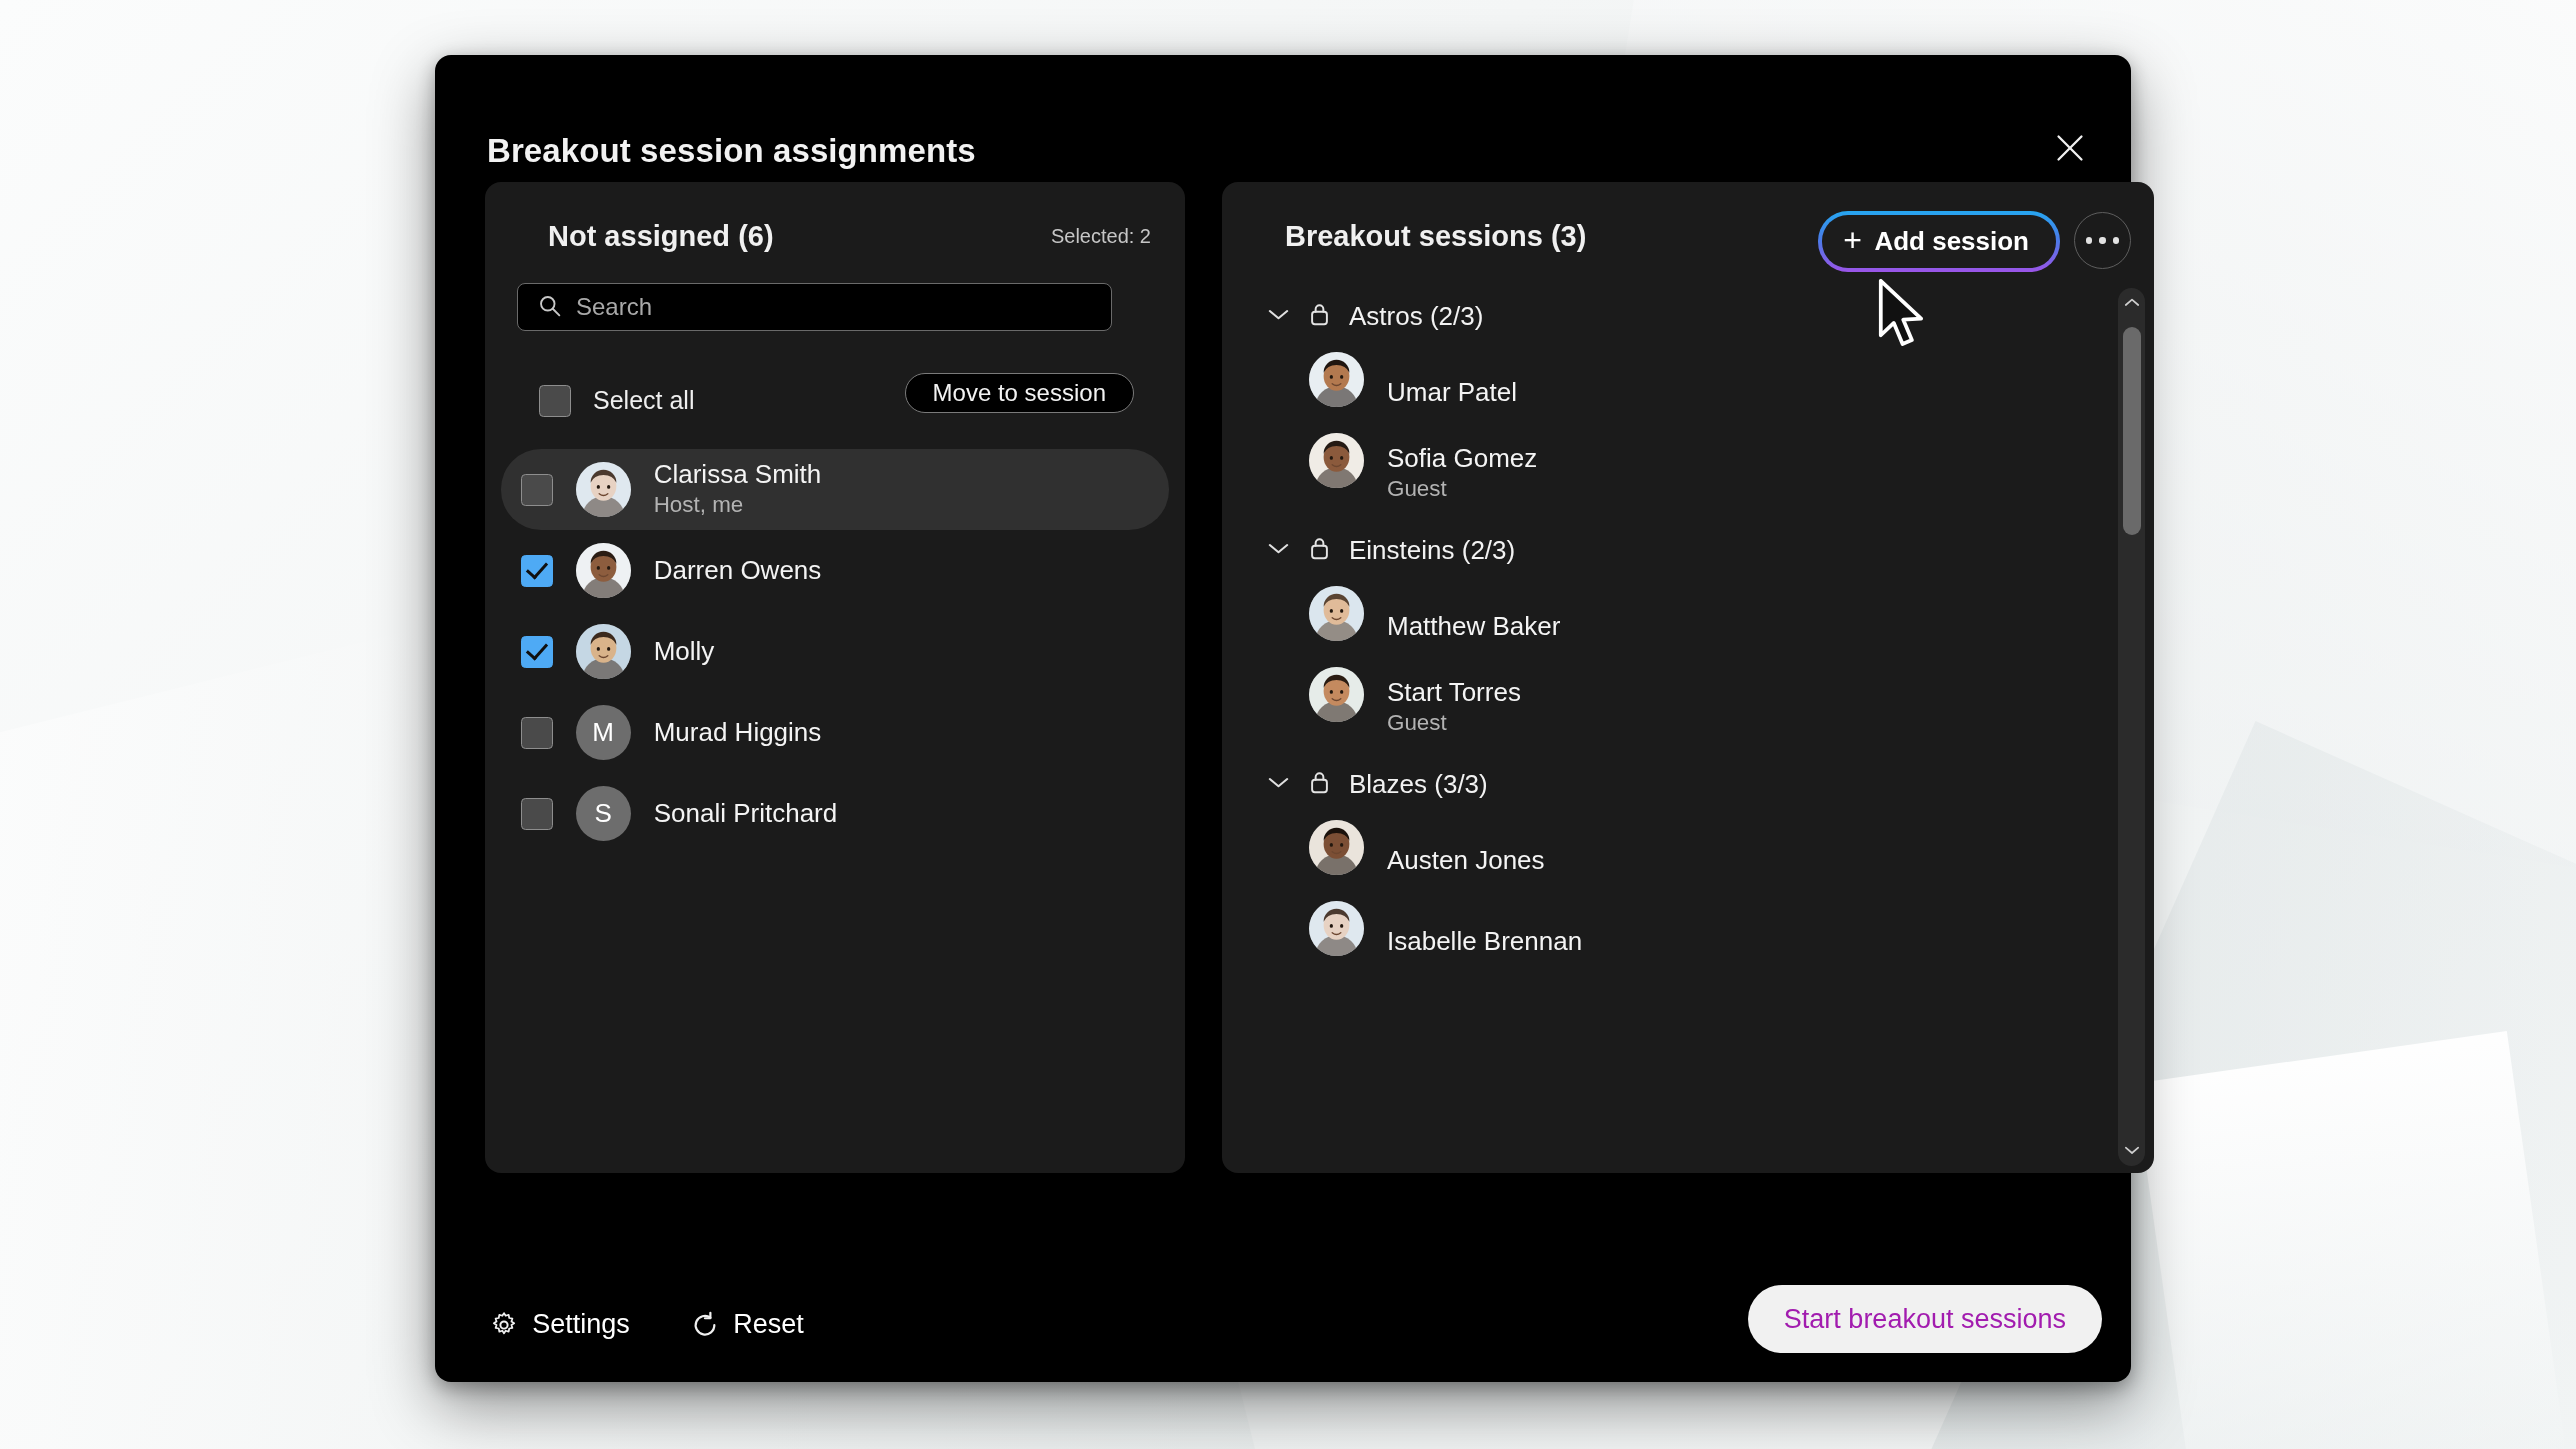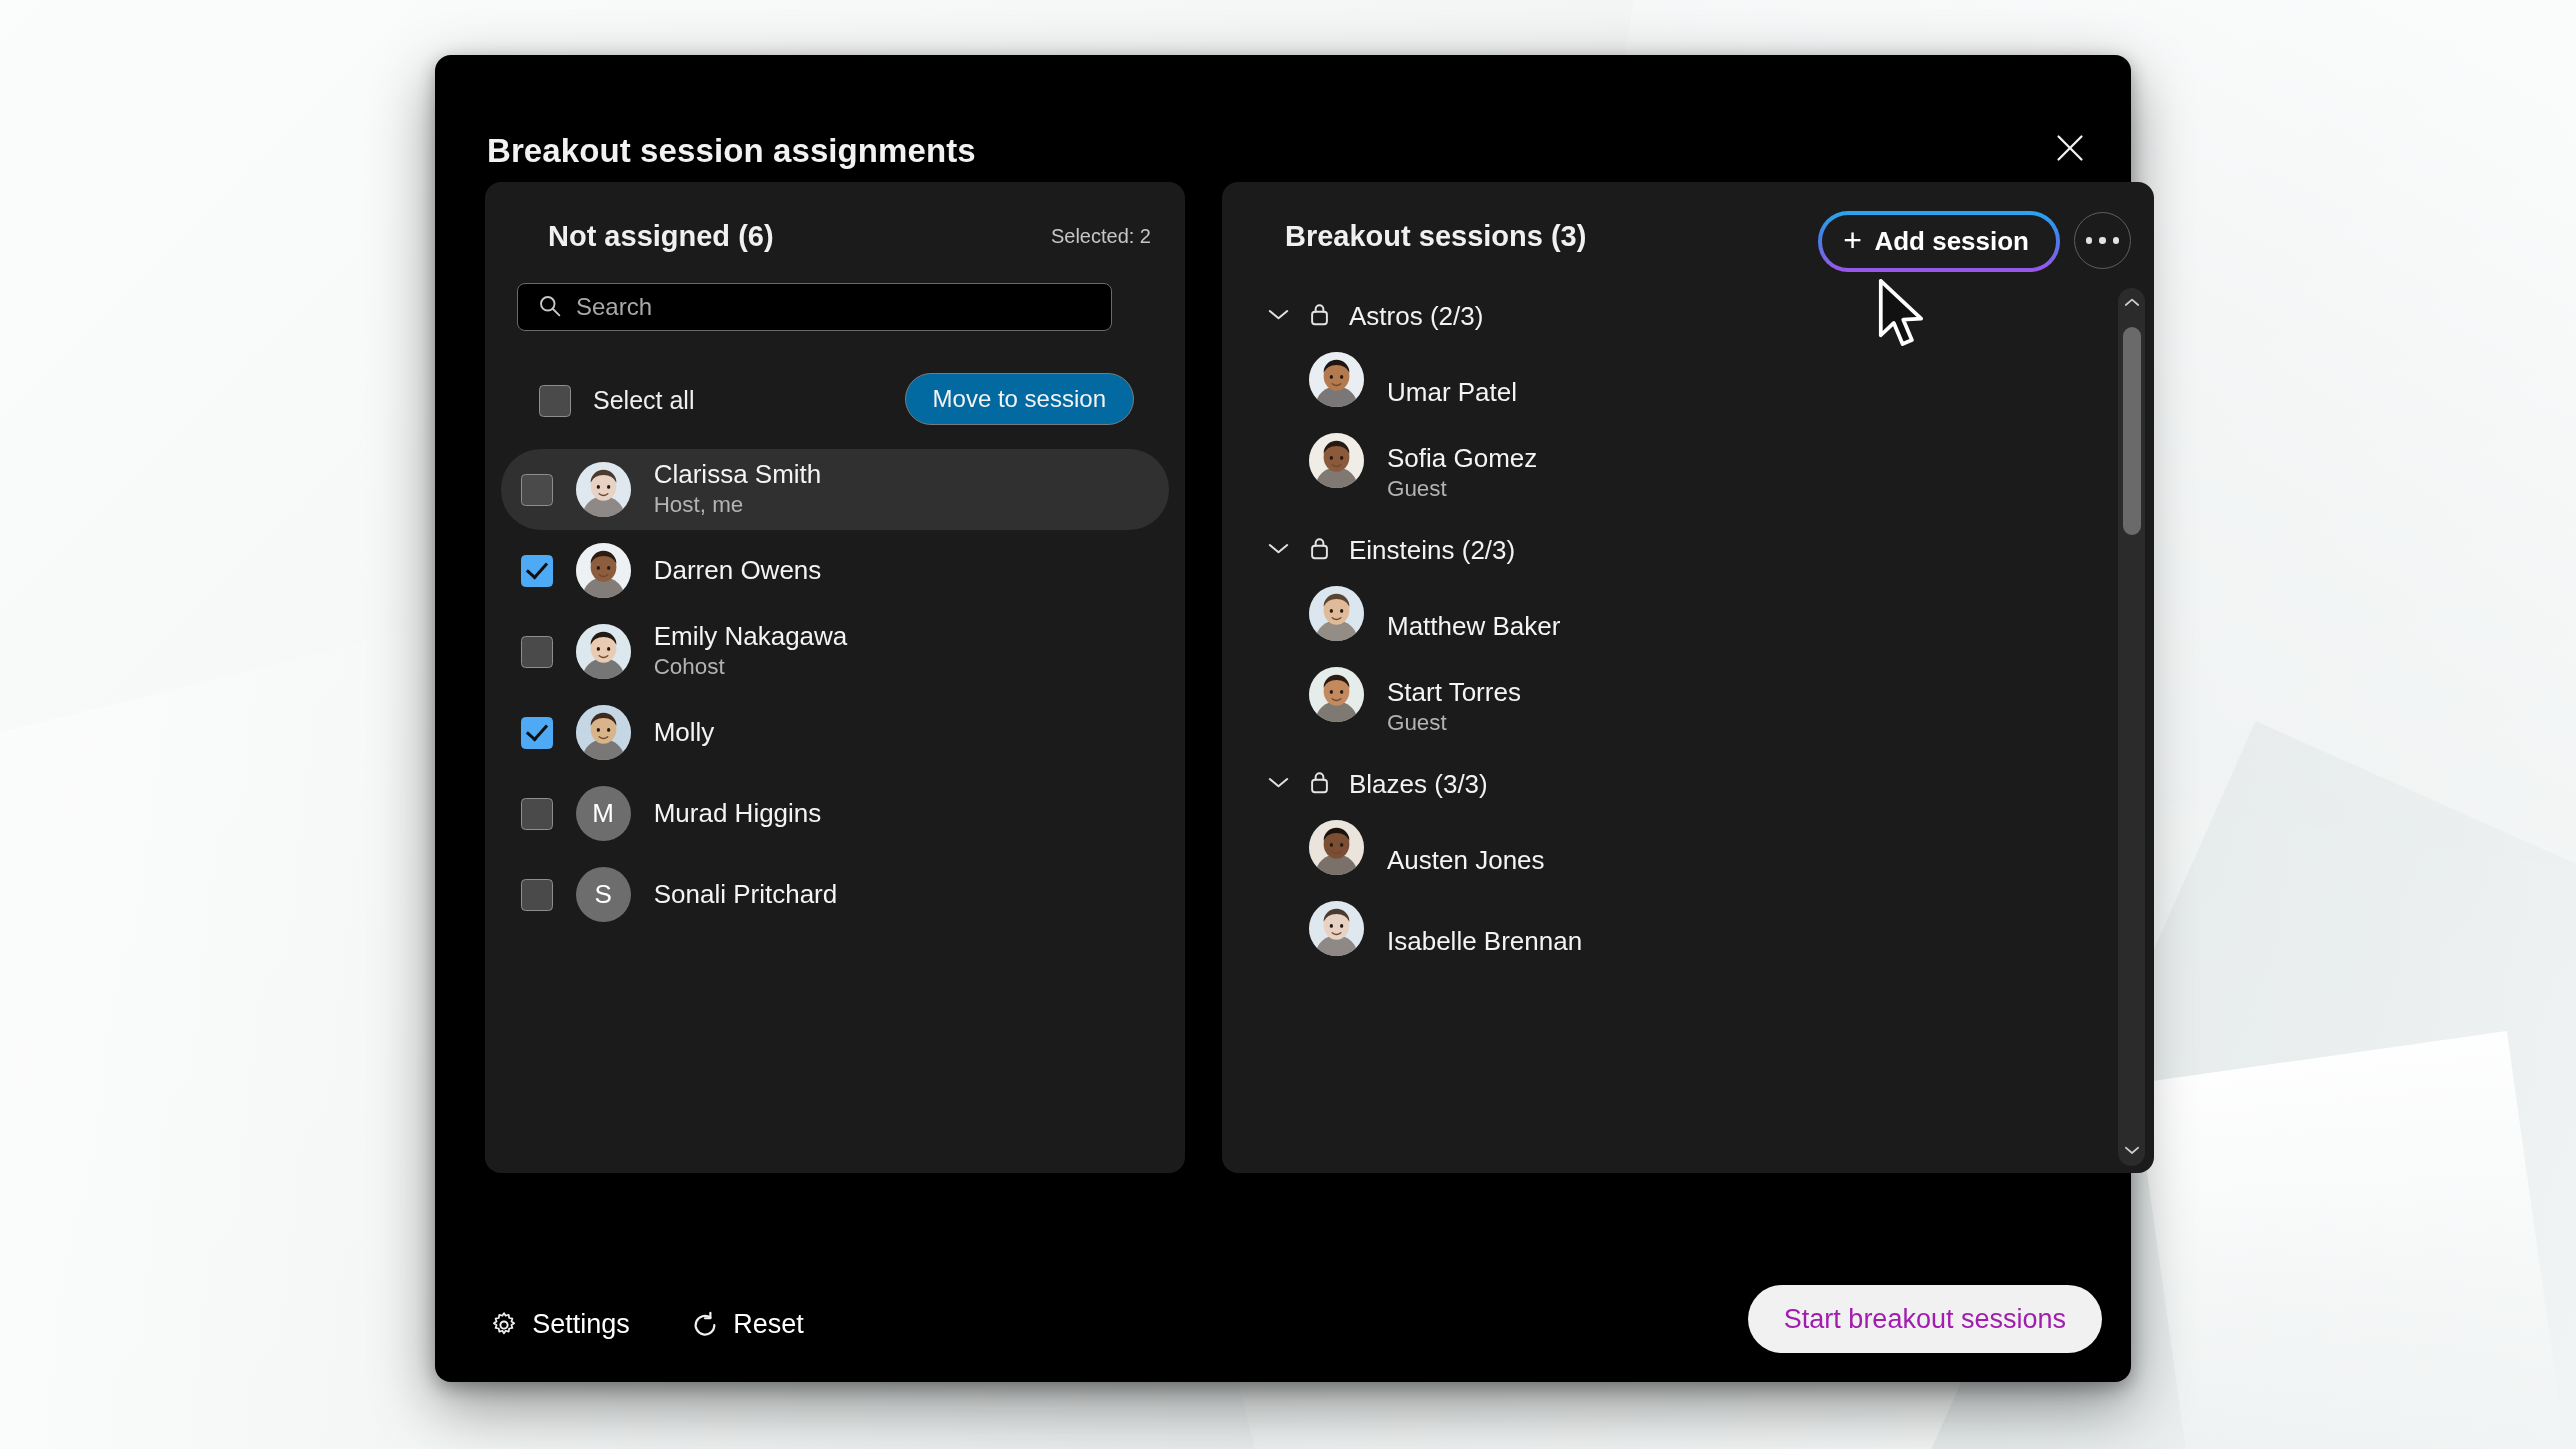--- a/index.html
+++ b/index.html
@@ -159,23 +159,23 @@
   .selectall-row .cbox { position: absolute; left: 0; top: 11.6px; }
   .selectall-label {
     position: absolute;
     left: 54px; top: 12.5px;
     font-size: 25px;
     color: #efefef;
   }
   .move-btn {
     position: absolute;
     right: 0; top: 0;
-    height: 52px;
+    height: 40px;
     padding: 0 27px;
-    background: #0369a1;
+    background: #000000;
     border: 0.9px solid #7a7a7a;
     border-radius: 28px;
     color: #f3f3f3;
     font-family: "Liberation Sans", sans-serif;
     font-size: 24px;
     cursor: pointer;
     white-space: nowrap;
   }
 
   
@@ -413,38 +413,20 @@
                 <ellipse cx="32" cy="62" rx="24" ry="22" fill="#2b1d14" opacity=".55"></ellipse>
                 <ellipse cx="32" cy="28" rx="15" ry="17" fill="#8d5d3e"></ellipse>
                 <path d="M17 24 a15 15 0 0 1 30 0 q-4 -9 -15 -9 q-11 0 -15 9z" fill="#2b1d14"></path>
                 <ellipse cx="26" cy="29" rx="1.9" ry="2.2" fill="#23180f"></ellipse>
                 <ellipse cx="38" cy="29" rx="1.9" ry="2.2" fill="#23180f"></ellipse>
                 <path d="M27 37 q5 4 10 0" stroke="#6d4730" stroke-width="1.6" fill="none" stroke-linecap="round"></path>
               </svg>
             </div>
             <div class="pinfo">
               <div class="pname">Darren Owens</div>
-            </div>
-          </div>
-          <div class="prow">
-            <span class="cbox"></span>
-            <div class="avatar">
-              <svg viewBox="0 0 64 64" preserveAspectRatio="xMidYMid slice">
-                <rect width="64" height="64" fill="#dde7ee"></rect>
-                <ellipse cx="32" cy="62" rx="24" ry="22" fill="#221a14" opacity=".55"></ellipse>
-                <ellipse cx="32" cy="28" rx="15" ry="17" fill="#e8cbb1"></ellipse>
-                <path d="M17 24 a15 15 0 0 1 30 0 q-4 -9 -15 -9 q-11 0 -15 9z" fill="#221a14"></path>
-                <ellipse cx="26" cy="29" rx="1.9" ry="2.2" fill="#23180f"></ellipse>
-                <ellipse cx="38" cy="29" rx="1.9" ry="2.2" fill="#23180f"></ellipse>
-                <path d="M27 37 q5 4 10 0" stroke="#6d4730" stroke-width="1.6" fill="none" stroke-linecap="round"></path>
-              </svg>
-            </div>
-            <div class="pinfo">
-              <div class="pname">Emily Nakagawa</div>
-              <div class="prole">Cohost</div>
             </div>
           </div>
           <div class="prow">
             <span class="cbox checked"></span>
             <div class="avatar">
               <svg viewBox="0 0 64 64" preserveAspectRatio="xMidYMid slice">
                 <rect width="64" height="64" fill="#c5d7e4"></rect>
                 <ellipse cx="32" cy="62" rx="24" ry="22" fill="#3c2a1d" opacity=".55"></ellipse>
                 <ellipse cx="32" cy="28" rx="15" ry="17" fill="#d9b38a"></ellipse>
                 <path d="M17 24 a15 15 0 0 1 30 0 q-4 -9 -15 -9 q-11 0 -15 9z" fill="#3c2a1d"></path>

